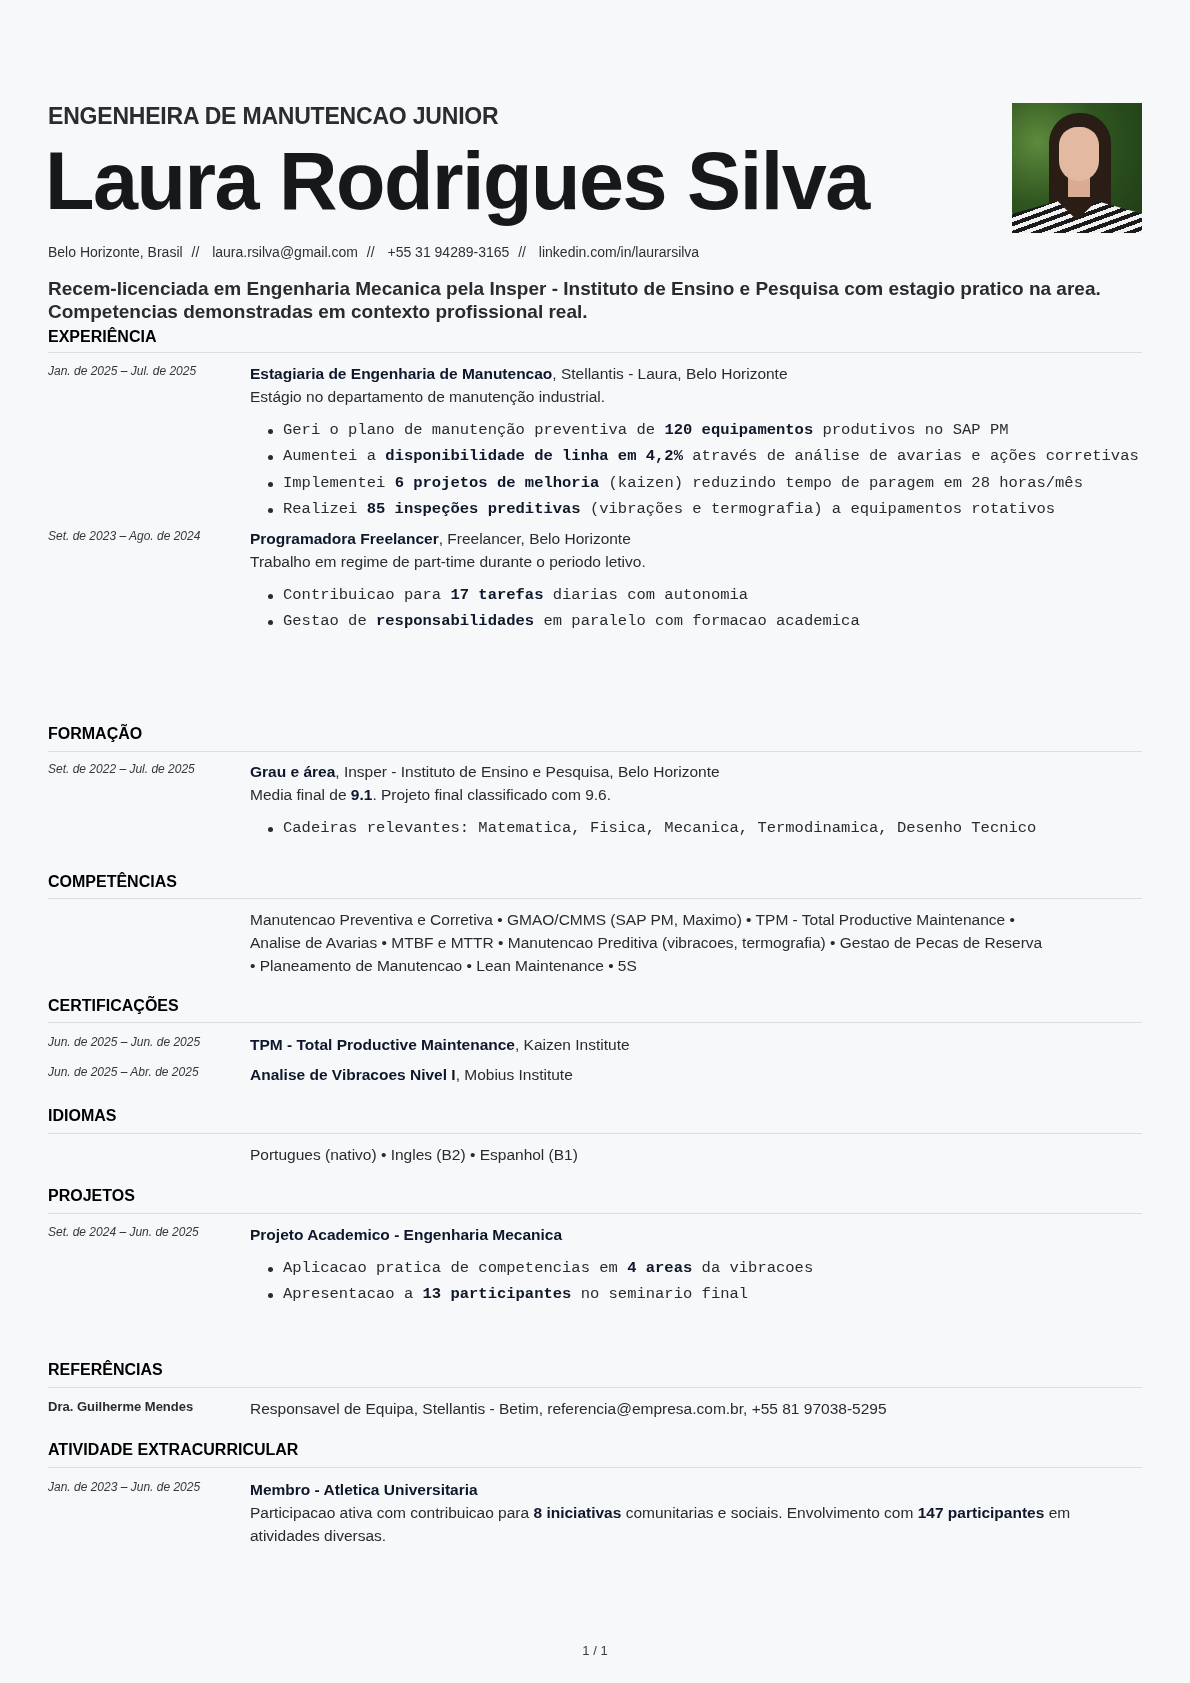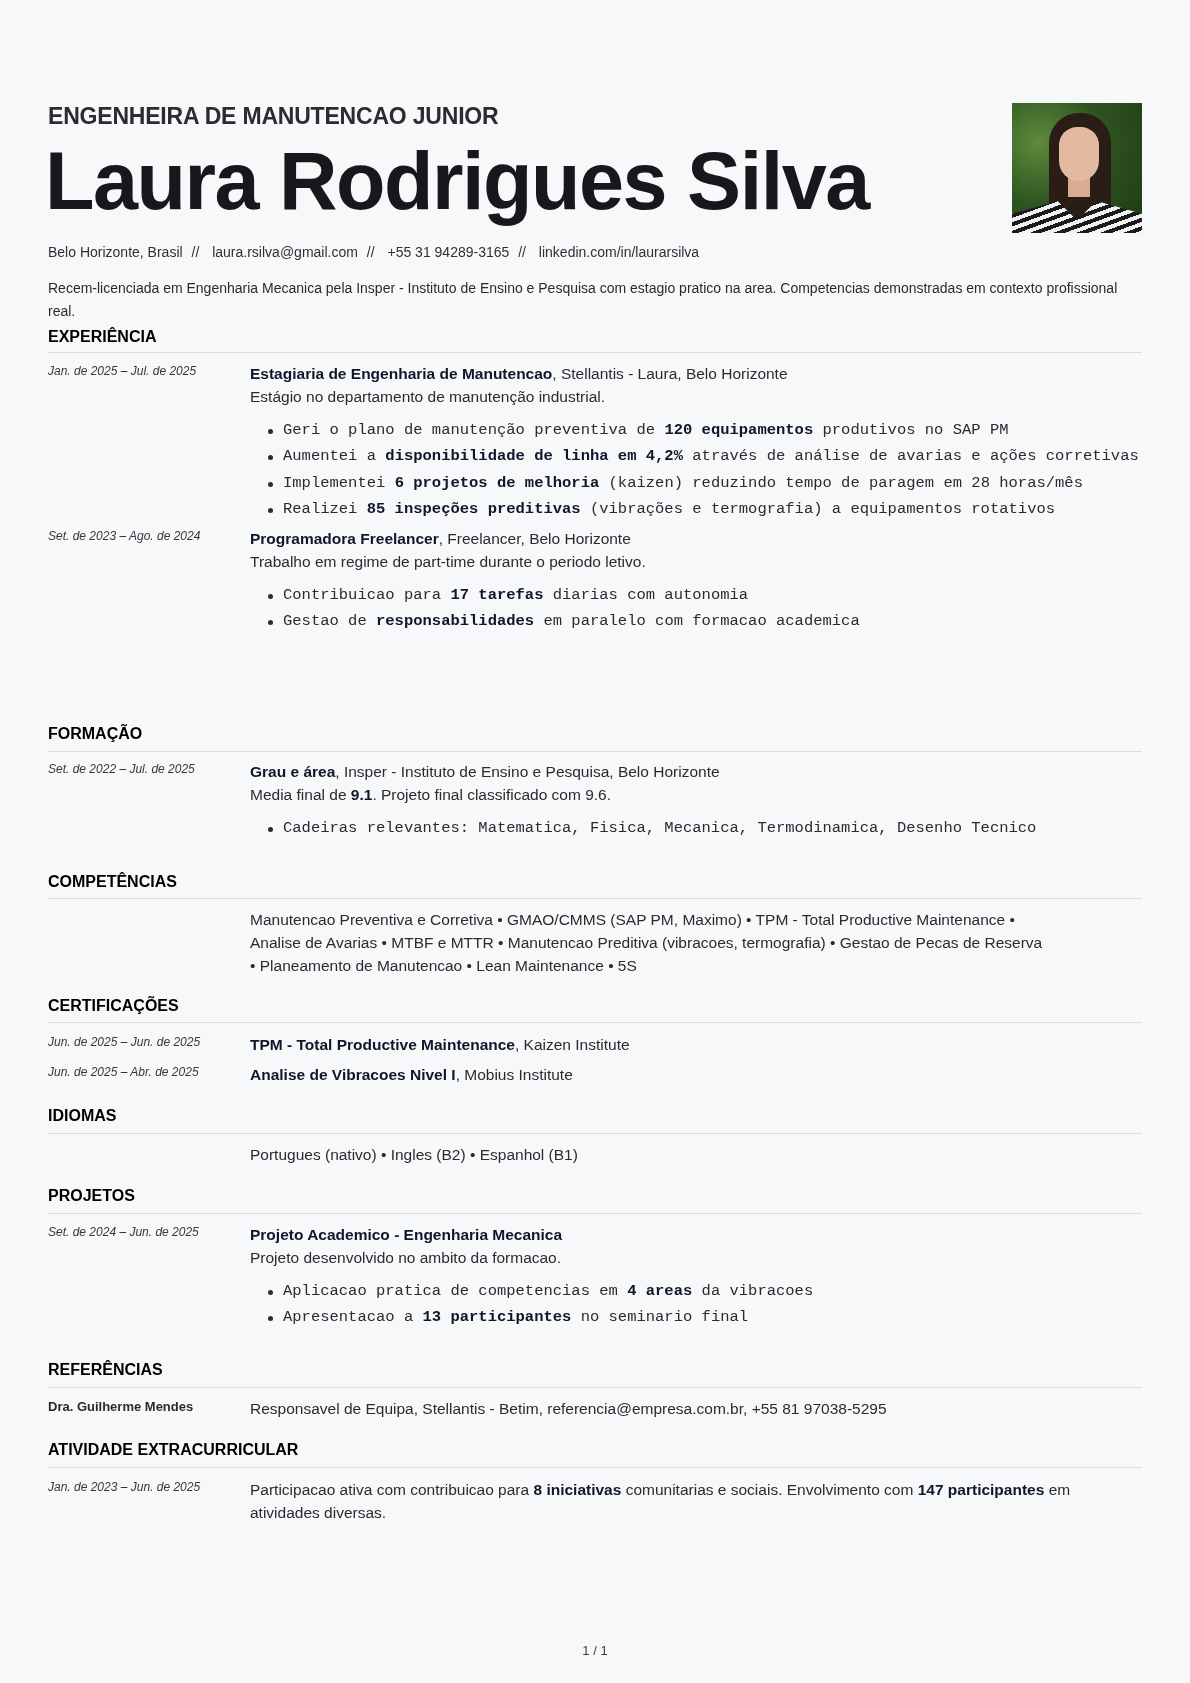--- a/index.html
+++ b/index.html
@@ -40,21 +40,21 @@
       background: repeating-linear-gradient(160deg, #f1f1f1 0 4px, #1b1b1b 4px 8px);
       clip-path: polygon(0 40%, 35% 0, 50% 60%, 65% 0, 100% 40%, 100% 100%, 0 100%);
     }
     .contact {
       position: absolute; top: 189px; left: 0;
       font-size: 14px; color: #2f3034; white-space: nowrap;
     }
     .contact .sep { margin: 0 9px 0 5px; }
     .summary {
       position: absolute; top: 222px; left: 0; width: 1094px;
-      font-size: 14px; line-height: 23px; color: #2a2b2f;
+      font-size: 19px; line-height: 23px; color: #2a2b2f; font-weight: bold;
     }
     .section-title {
       position: absolute; left: 0; font-size: 16px; font-weight: 700; color: #000000;
     }
     .rule { position: absolute; left: 0; width: 1094px; height: 1px; background: #dcdde0; }
     .date {
       position: absolute; left: 0; font-size: 12px; font-style: italic; color: #36373b; white-space: nowrap;
     }
     .ref-name { position: absolute; left: 0; font-size: 13px; font-weight: 700; color: #2a2b2f; }
     .content { position: absolute; left: 202px; width: 892px; font-size: 15.5px; color: #2a2b2f; }
@@ -155,36 +155,36 @@
   <div class="rule" style="top:1078px"></div>
   <div class="content" style="top:1088px">
     <div class="line">Portugues (nativo) • Ingles (B2) • Espanhol (B1)</div>
   </div>
 
   <div class="section-title" style="top:1132px">PROJETOS</div>
   <div class="rule" style="top:1158px"></div>
   <div class="date" style="top:1170px">Set. de 2024 – Jun. de 2025</div>
   <div class="content" style="top:1168px">
     <div class="line"><b>Projeto Academico - Engenharia Mecanica</b></div>
-    <div class="line"><span>Projeto desenvolvido no ambito da formacao.</span></div>
     <ul class="bullets">
         <li><span>Aplicacao pratica de competencias em </span><b>4 areas</b><span> da vibracoes</span></li>
         <li><span>Apresentacao a </span><b>13 participantes</b><span> no seminario final</span></li>
       </ul>
   </div>
 
   <div class="section-title" style="top:1306px">REFERÊNCIAS</div>
   <div class="rule" style="top:1332px"></div>
   <div class="ref-name" style="top:1344px">Dra. Guilherme Mendes</div>
   <div class="content" style="top:1342px">
     <div class="line">Responsavel de Equipa, Stellantis - Betim, referencia@empresa.com.br, +55 81 97038-5295</div>
   </div>
 
   <div class="section-title" style="top:1386px">ATIVIDADE EXTRACURRICULAR</div>
   <div class="rule" style="top:1412px"></div>
   <div class="date" style="top:1425px">Jan. de 2023 – Jun. de 2025</div>
   <div class="content" style="top:1423px">
+    <div class="line"><b>Membro - Atletica Universitaria</b></div>
     <div class="line"><span>Participacao ativa com contribuicao para </span><b>8 iniciativas</b><span> comunitarias e sociais. Envolvimento com </span><b>147 participantes</b><span> em</span></div>
     <div class="line"><span>atividades diversas.</span></div>
   </div>
 </div>
 
 <div class="footer">1 / 1</div>
 
 </body></html>

